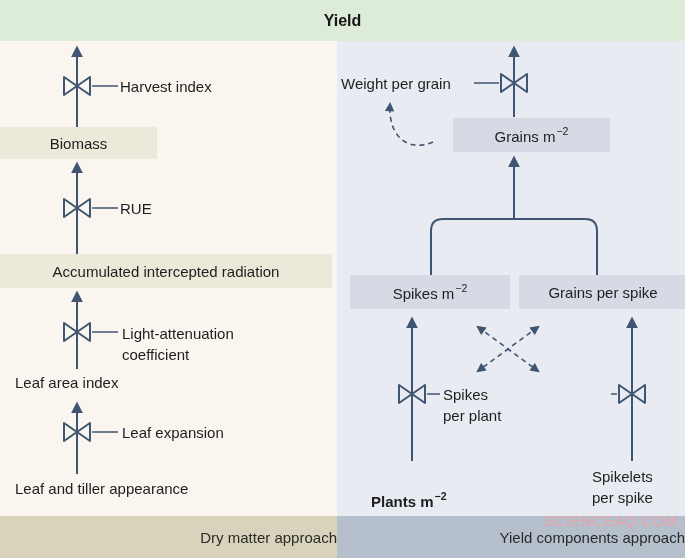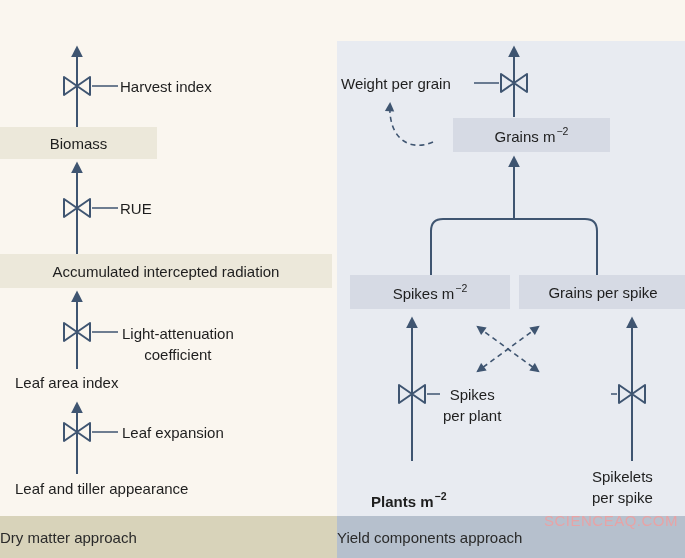--- a/index.html
+++ b/index.html
@@ -9,24 +9,24 @@
     background:#faf6ef;
   }
   .region{position:absolute;}
   #header-band{left:0;top:0;width:685px;height:41px;background:#ddebd9;
     display:flex;align-items:center;justify-content:center;
     font-weight:bold;font-size:16px;color:#161616;}
   #left-panel{left:0;top:41px;width:337px;height:475px;background:#faf6ef;}
   #right-panel{left:337px;top:41px;width:348px;height:475px;background:#e8ebf1;}
   #footer-left{left:0;top:516px;width:337px;height:42px;background:#d8d3ba;}
   #footer-right{left:337px;top:516px;width:348px;height:42px;background:#b6c0cd;}
-  .footer-bar{display:flex;align-items:center;justify-content:flex-start;
+  .footer-bar{display:flex;align-items:center;justify-content:flex-end;
     font-size:15px;color:#2a2a2a;}
   .lbl{position:absolute;font-size:15px;color:#1e1e1e;line-height:21px;
-    white-space:pre-line;text-align:center;}
+    white-space:pre-line;}
   .box{position:absolute;display:flex;align-items:center;justify-content:center;
     font-size:15px;color:#1e1e1e;}
   .beige{background:#ece8da;}
   .grayblue{background:#d6dae4;}
   sup.u{font-size:10.5px;position:relative;top:-1px;margin-left:1px;}
   svg.overlay{position:absolute;left:0;top:0;pointer-events:none;}
   .flow{stroke:#3f5571;stroke-width:2;fill:none;}
   .tick{stroke:#3f5571;stroke-width:1.5;fill:none;}
   .dash{stroke:#3f5571;stroke-width:1.6;fill:none;stroke-dasharray:5 4;}
   .valveL{stroke:#3f5571;stroke-width:2;fill:#faf6ef;stroke-linejoin:round;}
@@ -34,20 +34,23 @@
   #watermark{position:absolute;right:7px;top:512px;font-size:15px;
     color:#f49c9c;opacity:.8;letter-spacing:.5px;margin-left:48px;}
 </style>
 </head>
 <body>
 
 <div class="canvas">
 
   <div class="region" id="left-panel"></div>
   <div class="region" id="right-panel"></div>
+  <div class="region" id="header-band">
+    <span>Yield</span>
+  </div>
   <div class="region footer-bar" id="footer-left">
     <span>Dry matter approach</span>
   </div>
   <div class="region footer-bar" id="footer-right">
     <span>Yield components approach</span>
   </div>
 
   <svg class="overlay" width="685" height="558" viewBox="0 0 685 558">
     <defs>
       <marker id="ah" viewBox="0 0 10 10" refX="7.5" refY="5" markerWidth="6.5" markerHeight="6.5" orient="auto-start-reverse">

